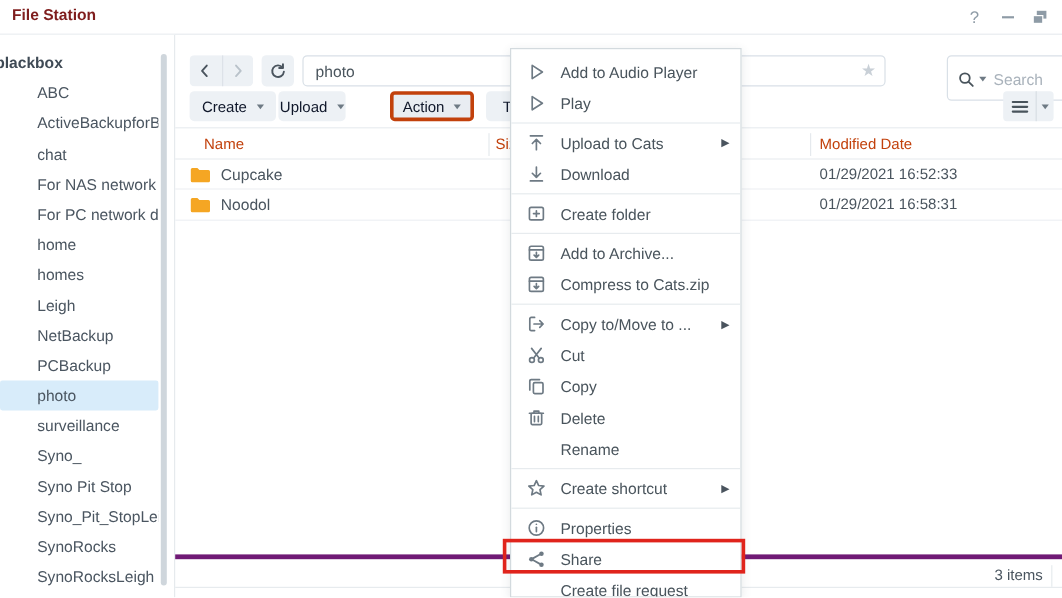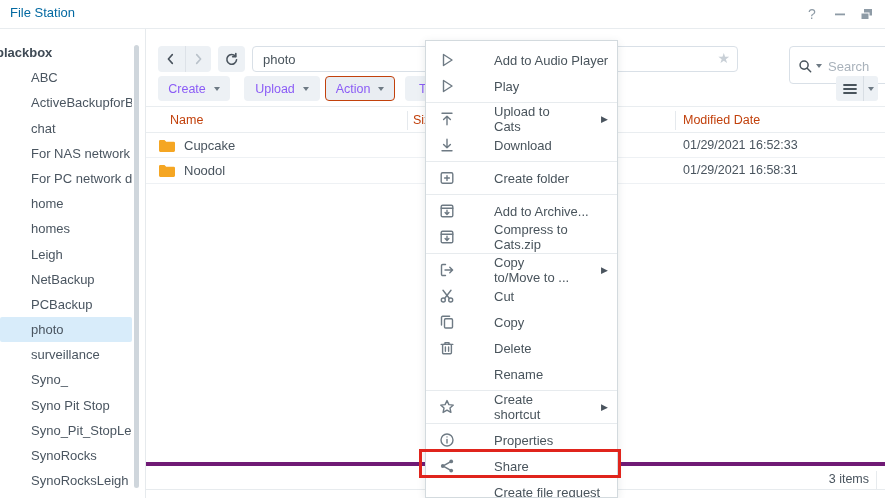--- a/index.html
+++ b/index.html
@@ -3,71 +3,71 @@
 <meta charset="utf-8">
 <style>
   * { margin:0; padding:0; box-sizing:border-box; }
   html,body { background:#fff; }
   #app {
     position:relative; width:885px; height:498px; overflow:hidden;
     font-family:"Liberation Sans", sans-serif; color:#49545c; background:#fff;
   }
   
   #titlebar { position:absolute; left:0; top:0; width:885px; height:29px; border-bottom:1px solid #e8ecef; background:#fff; }
-  #titlebar .title { position:absolute; left:10px; top:5px; font-size:13px; font-weight:normal; color:#0369a1; }
+  #titlebar .title { position:absolute; left:10px; top:5px; font-size:13px; font-weight:bold; color:#7f1d1d; }
   .win-btn { position:absolute; top:4px; width:22px; height:20px; display:flex; align-items:center; justify-content:center; color:#8e9ba6; cursor:pointer; }
   #help-btn { right:62px; font-size:14px; }
   #min-btn { right:34px; }
   #restore-btn { right:8px; }
   
   #sidebar { position:absolute; left:0; top:29px; width:146px; height:469px; background:#fff; border-right:1px solid #e6eaed; }
   .side-item { position:relative; height:25.2px; line-height:25.2px; padding-left:31px; font-size:13px; color:#4a5560; white-space:nowrap; overflow:hidden; cursor:pointer; width:132px; }
   .side-item.root { font-weight:bold; padding-left:0; margin-left:-4px; color:#3f4a55; }
   .side-item.selected { background:#d8ecfa; border-radius:2px; }
   #side-list { position:absolute; left:0; top:11px; width:146px; }
   #side-scrollbar { position:absolute; right:6px; top:16px; width:5px; height:443px; background:#cfd6dc; border-radius:3px; }
   
-  .btn { background:#edf1f5; border:none; border-radius:4px; color:#8b5cf6; font-size:12.5px; font-family:inherit; cursor:pointer; }
+  .btn { background:#edf1f5; border:none; border-radius:4px; color:#0f172a; font-size:12.5px; font-family:inherit; cursor:pointer; }
   #navgroup { position:absolute; left:158px; top:46px; width:53px; height:26px; display:flex; border-radius:4px; overflow:hidden; }
   #navgroup .half { width:26.5px; height:26px; background:#edf1f5; display:flex; align-items:center; justify-content:center; cursor:pointer; }
   #navgroup .half + .half { border-left:1px solid #dde2e8; }
   #refresh-btn { position:absolute; left:218px; top:46px; width:27px; height:26px; display:flex; align-items:center; justify-content:center; }
   #path-box { position:absolute; left:252px; top:46px; width:486px; height:26px; border:1px solid #d9e0e7; border-radius:4px; background:#fff; }
   #path-box input { position:absolute; left:0; top:0; width:100%; height:100%; border:none; outline:none; background:transparent; padding:0 26px 0 10px; font-size:13px; color:#49545c; font-family:inherit; }
   #path-star { position:absolute; right:7px; top:3px; font-size:14px; color:#c9d0d7; cursor:pointer; }
   #search-box { position:absolute; left:748px; top:46px; width:130px; height:38px; border:1px solid #d9e0e7; border-radius:4px; background:#fff; display:flex; align-items:center; padding:2px 6px 0 8px;margin-left:41px; }
   #search-box input { border:none; outline:none; flex:1; min-width:0; font-size:13px; color:#49545c; font-family:inherit; background:transparent; }
   #search-box input::placeholder { color:#a9b2bb; }
   .caret { display:inline-block; width:0; height:0; border-left:3.5px solid transparent; border-right:3.5px solid transparent; border-top:4px solid #6e7a84; }
   
   .tb-btn { position:absolute; top:76px; height:25px; display:flex; align-items:center; justify-content:center; gap:8px; padding:0 14px; }
   #btn-create { left:158px; width:72px; }
-  #btn-upload { left:244px; width:76px; }
-  #btn-action { left:325px; width:70px; background:#e9edf2; border:1px solid #c2410c; }
+  #btn-upload { left:232px; width:56px; }
+  #btn-action { left:325px; width:70px; background:#e9edf2; border:3px solid #c2410c; }
   #btn-tools  { left:405px; width:70px; justify-content:flex-start; }
   #view-btn { position:absolute; left:836px; top:76px; width:42px; height:25px; background:#edf1f5; border-radius:3px; display:flex; align-items:center; cursor:pointer; }
   #view-btn .main { width:27px; display:flex; justify-content:center; }
   #view-btn .dd { width:15px; display:flex; justify-content:center; border-left:1px solid #d8dee4; height:25px; align-items:center; }
   
   #table-header { position:absolute; left:146px; top:106px; width:739px; height:27px; border-top:1px solid #e9edf0; border-bottom:1px solid #e9edf0; }
   #table-header .col { position:absolute; top:0; height:27px; line-height:27px; font-size:12.5px; color:#c2410c; }
   .col-div { position:absolute; top:4px; height:19px; width:1px; background:#e5e9ed; }
   #rows { position:absolute; left:146px; top:133px; width:739px; }
   .frow { position:relative; height:25.3px; border-bottom:1px solid #eef1f4; cursor:pointer; }
   .frow.selected { background:#dbeefc; border-bottom-color:#dbeefc; }
   .frow .fname { position:absolute; left:38px; top:0; line-height:25.3px; font-size:13px; color:#49545e; }
   .frow .fdate { position:absolute; left:537px; top:0; line-height:25.3px; font-size:12.5px; color:#49545e; }
   .folder-ic { position:absolute; left:12px; top:5px; }
   
   #statusbar { position:absolute; left:146px; top:462px; width:739px; height:28px; border-top:4px solid #701a75; border-bottom:1px solid #e7ebee; }
   #statusbar .count { position:absolute; right:16px; top:0; line-height:27px; font-size:12.5px; color:#49545e; }
   #statusbar .vdiv { position:absolute; right:8px; top:5px; width:1px; height:18px; background:#e7ebee; }
   
   #ctx-menu { position:absolute; left:425px; top:40px; width:193px; height:458px; background:#fff; border:1px solid #d3dade; box-shadow:0 2px 8px rgba(60,70,80,.12); z-index:50; padding-top:6px; overflow:hidden; }
-  .mi { display:flex; align-items:center; height:26px; padding-left:13px; font-size:13px; color:#49545c; cursor:pointer;gap:27px; }
+  .mi { display:flex; align-items:center; height:26px; padding-left:13px; font-size:13px; color:#49545c; cursor:pointer; }
   .mi .ic { width:17px; height:17px; margin-right:11px; flex:0 0 17px; display:flex; align-items:center; }
   .mi .sub { margin-left:auto; margin-right:9px; font-size:9px; color:#4a545e; }
   .msep { height:1px; background:#e7ebee; margin:3px 0; }
   .ic svg { stroke:#6e7a84; fill:none; stroke-width:1.4; stroke-linecap:round; stroke-linejoin:round; }
   
   #share-highlight { position:absolute; left:419px; top:449px; width:202px; height:29px; border:3px solid #e0241c; z-index:60; pointer-events:none; }
   svg.flat { display:block; }
 </style>
 </head>
 <body>

